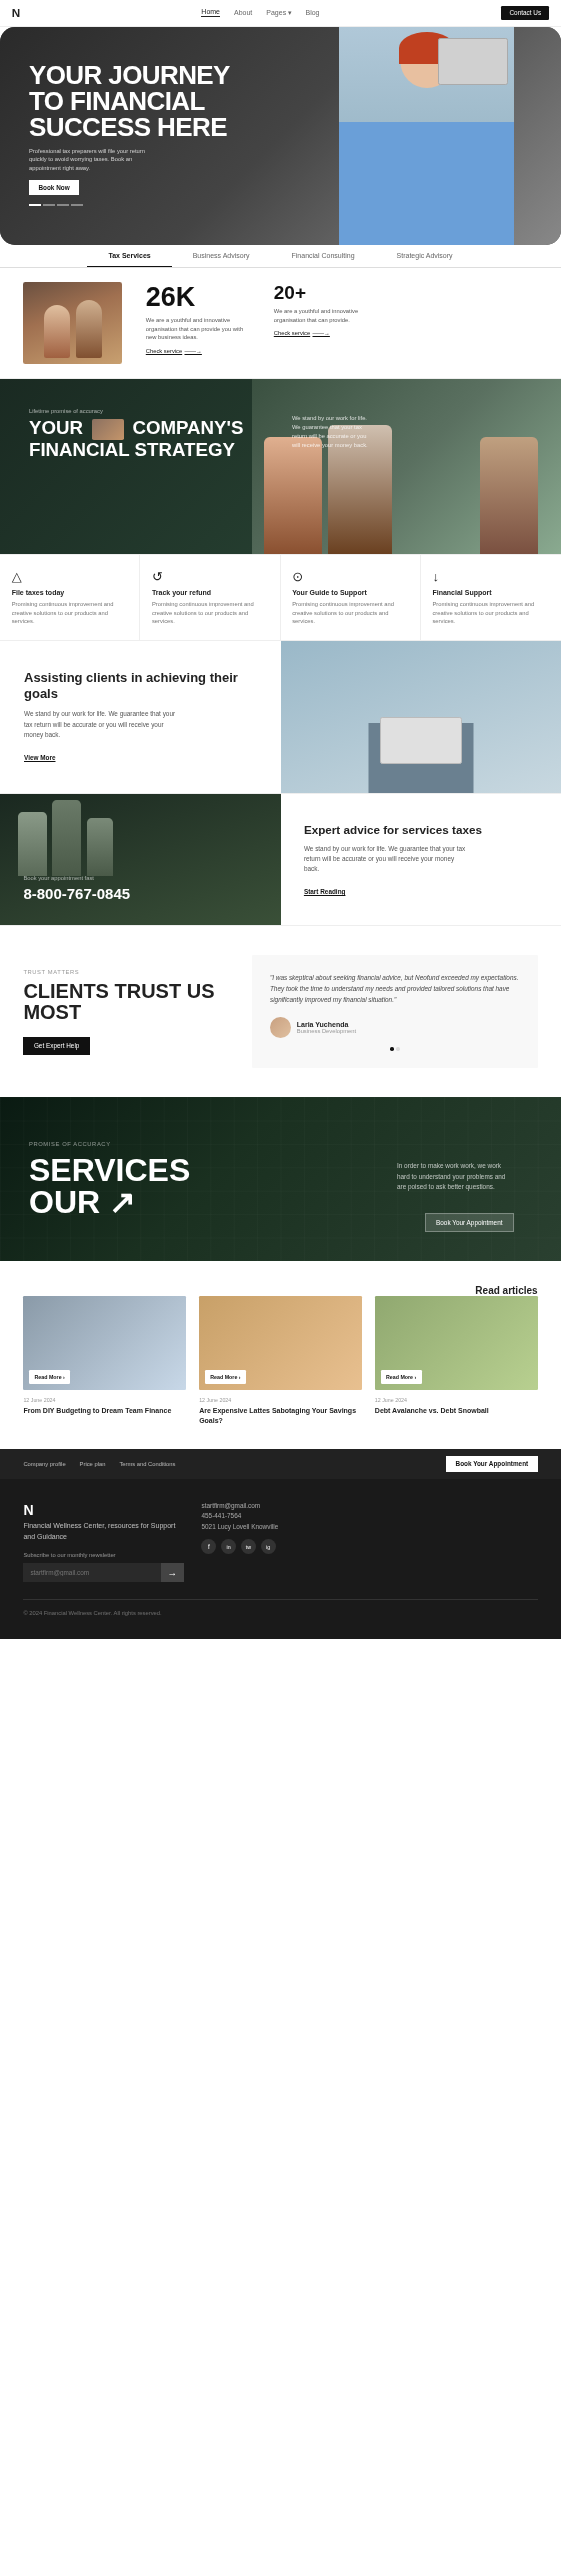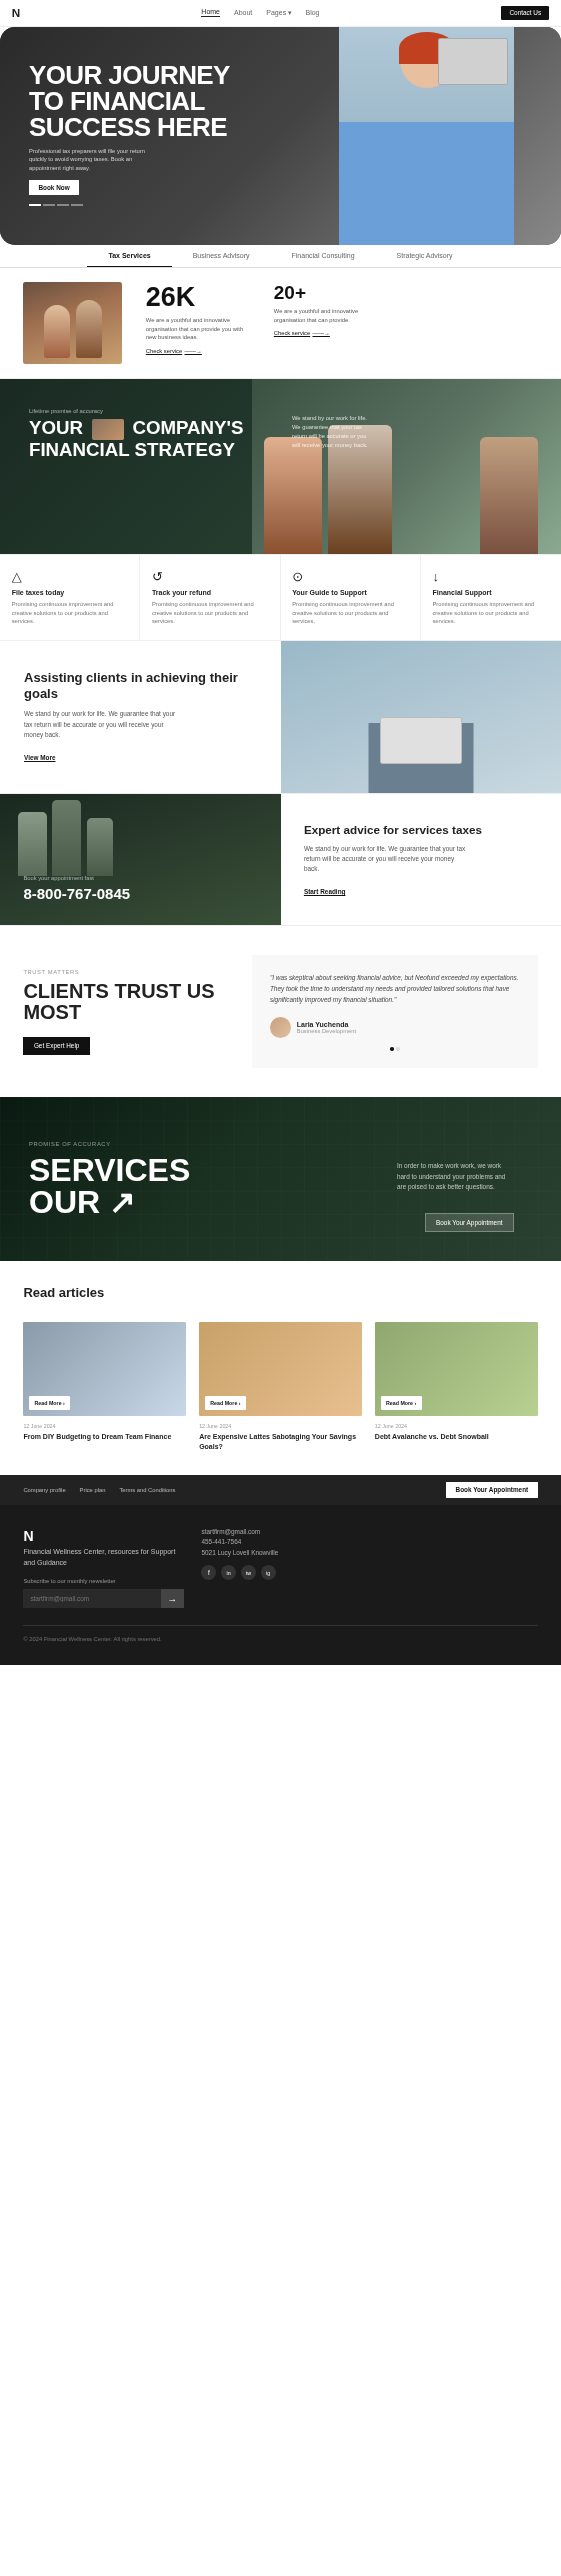--- a/index.html
+++ b/index.html
@@ -207,21 +207,21 @@
   <p style="position:relative;font-size:5.8px;color:rgba(255,255,255,0.5);margin-bottom:7px;text-transform:uppercase;letter-spacing:0.6px;">Promise of accuracy</p>
   <div style="position:relative;font-size:32px;font-weight:900;text-transform:uppercase;line-height:1.0;">
     <div>SERVICES</div>
     <div>OUR <span style="display:inline-block;transform:rotate(0deg);">↗</span></div>
   </div>
   <div style="position:absolute;right:47px;top:50%;transform:translateY(-60%);font-size:6.4px;color:rgba(255,255,255,0.7);max-width:117px;line-height:1.6;">In order to make work work, we work hard to understand your problems and are poised to ask better questions.</div>
   <button style="position:absolute;right:47px;bottom:29px;background:rgba(255,255,255,0.15);color:#fff;padding:5.3px 10.5px;font-size:6.4px;border:0.6px solid rgba(255,255,255,0.3);cursor:pointer;">Book Your Appointment</button>
 </section>
 
 <section style="padding:23.4px;">
-  <h2 style="font-size:13px;font-weight:900;margin-bottom:22px;">Read articles</h2>
+  <h2 style="font-size:10px;font-weight:900;margin-bottom:0;text-align:right;">Read articles</h2>
   <div style="display:grid;grid-template-columns:repeat(3,1fr);gap:13px;">
 
     <div>
       <div style="height:94px;border-radius:1.2px;margin-bottom:7px;background:linear-gradient(135deg,#8a9aa8,#c8d8e8);overflow:hidden;position:relative;">
         <div style="position:absolute;bottom:5.8px;left:5.8px;">
           <div style="width:41px;height:14px;background:#fff;border-radius:1.2px;display:flex;align-items:center;justify-content:center;">
             <span style="font-size:5.3px;font-weight:600;color:#111;cursor:pointer;">Read More ›</span>
           </div>
         </div>
       </div>

